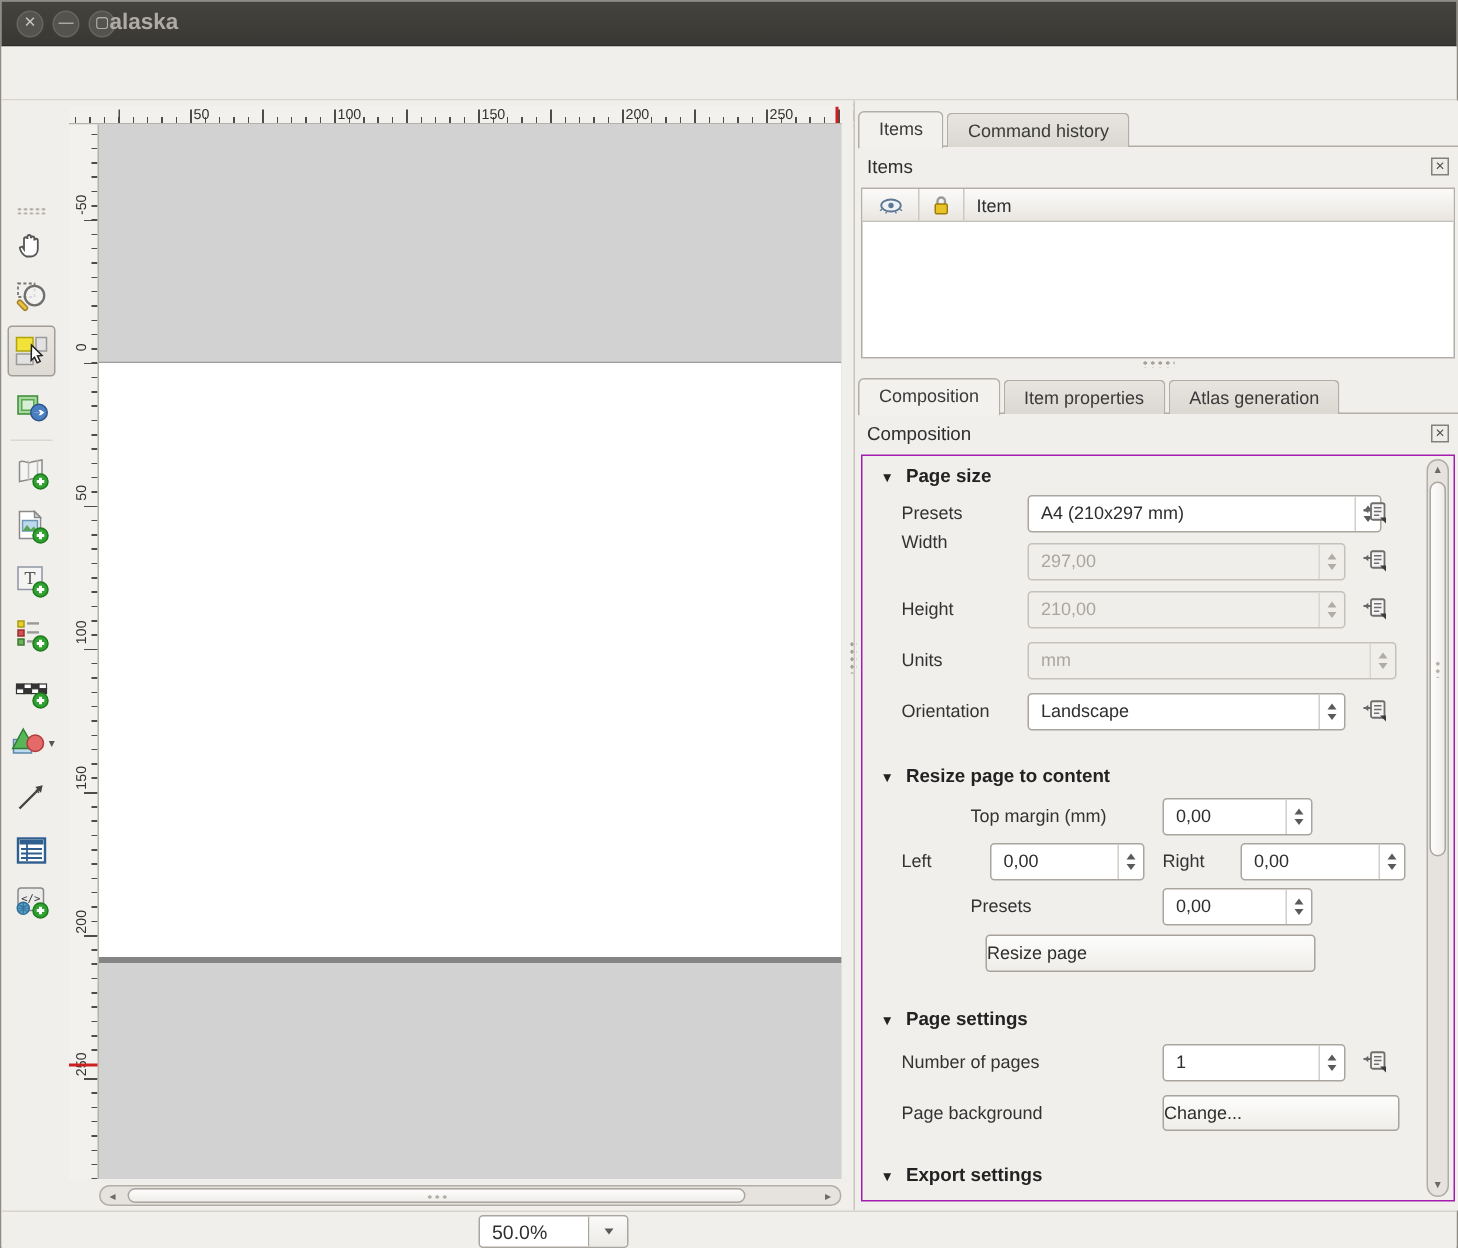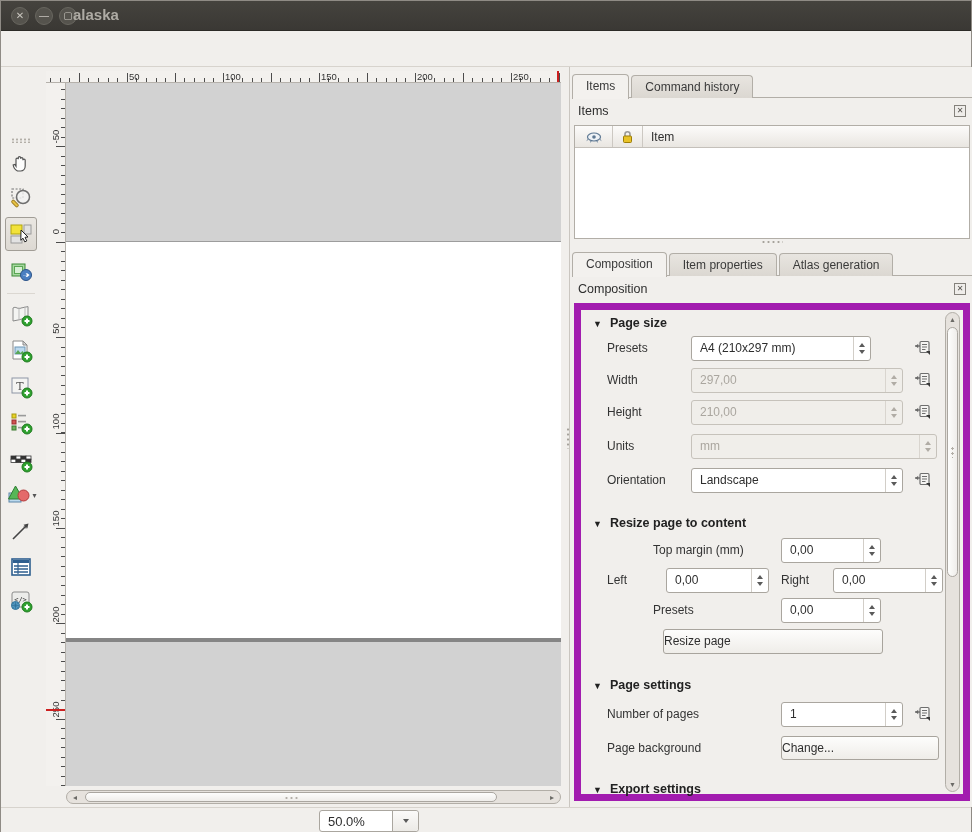--- a/index.html
+++ b/index.html
@@ -60,21 +60,21 @@
   .dock-header { position:absolute; left:8px; font-size:12.5px; color:#2e2e2e; }
   .dock-close { position:absolute; right:7px; width:12px; height:12px; border:1px solid #84817b; color:#55524d; font-size:8px; line-height:10px; text-align:center; background:#efedea; }
   .items-table { position:absolute; left:4px; top:58px; width:396px; height:114px; border:1px solid #b2aea7; background:#ffffff; }
   .items-head { display:flex; height:22px; background:linear-gradient(#fcfbfa,#e9e6e1); border-bottom:1px solid #c4c0ba; align-items:center; }
   .items-head .c1 { width:38px; display:flex; justify-content:center; border-right:1px solid #ccc8c2; height:100%; align-items:center; }
   .items-head .c2 { width:30px; display:flex; justify-content:center; border-right:1px solid #ccc8c2; height:100%; align-items:center; }
   .items-head .c3 { padding-left:8px; color:#2e2e2e; }
   .hsplit-grip { position:absolute; left:50%; top:173px; width:22px; height:5px; margin-left:-11px; background:radial-gradient(circle,#a6a29b 1px,transparent 1.2px); background-size:5px 4px; }
 
   
-  .comp-frame { position:absolute; left:4px; top:236px; width:396px; height:498px; border:7px solid #a21caf; background:#f1efec; }
+  .comp-frame { position:absolute; left:4px; top:236px; width:396px; height:498px; border:1px solid #a21caf; background:#f1efec; }
   .grp { position:absolute; left:12px; font-weight:bold; font-size:12.5px; color:#222; }
   .grp .tri { font-size:9px; margin-right:8px; color:#222; }
   .flabel { position:absolute; color:#333; }
   .combo,.spinbox { position:absolute; height:25px; background:#ffffff; border:1px solid #aaa69f; border-radius:3px; }
   .combo .val,.spinbox .val { position:absolute; left:8px; top:4px; color:#2e2e2e; white-space:nowrap; }
   .disabled { background:#f0eeea; border-color:#c6c2bb; }
   .disabled .val { color:#aaa69f; }
   .spincol { position:absolute; right:0; top:0; width:17px; height:100%; border-left:1px solid #d2cec8; display:flex; flex-direction:column; align-items:center; justify-content:center; gap:3px; }
   .disabled .spincol { border-left-color:#d9d5cf; }
   .tu { width:0; height:0; border-left:3.5px solid transparent; border-right:3.5px solid transparent; border-bottom:4px solid #5a5a5a; }
@@ -524,38 +524,38 @@
       <div class="tab">Atlas generation</div>
     </div>
     <div class="dock-header" style="top:215px;">Composition</div>
     <div class="dock-close" style="top:216px;">✕</div>
 
     <div class="comp-frame">
 
       <div class="grp" style="top:6px;"><span class="tri">▼</span><span>Page size</span></div>
 
       <div class="flabel" style="left:26px;top:31px;">Presets</div>
-      <div class="combo" style="left:110px;top:26px;width:180px;">
+      <div class="combo" style="left:110px;top:26px;width:236px;">
         <span class="val">A4 (210x297 mm)</span>
         <span class="spincol">
             <i class="tu"></i>
             <i class="td"></i>
           </span>
       </div>
       <div class="ddbtn" style="left:330px;top:26px;">
         <svg width="18" height="18" viewBox="0 0 18 18">
             <path d="M1 7h5" stroke="#666" stroke-width="1.4"></path>
             <path d="M4.2 4.8L1.6 7l2.6 2.2z" fill="#666"></path>
             <rect x="6" y="2.5" width="9" height="11" rx="1.2" fill="#f5f4f2" stroke="#6e6e6e" stroke-width="1.2"></rect>
             <path d="M8 5.5h5M8 8h5M8 10.5h3.5" stroke="#6e6e6e" stroke-width="1.1"></path>
             <path d="M12 12l4 0 0 4z" fill="#3a3a3a"></path>
           </svg>
       </div>
 
-      <div class="flabel" style="left:26px;top:63px;">Width</div>
+      <div class="flabel" style="left:26px;top:50px;">Width</div>
       <div class="spinbox disabled" style="left:110px;top:58px;width:212px;">
         <span class="val">297,00</span>
         <span class="spincol">
             <i class="tu"></i>
             <i class="td"></i>
           </span>
       </div>
       <div class="ddbtn" style="left:330px;top:58px;">
         <svg width="18" height="18" viewBox="0 0 18 18">
             <path d="M1 7h5" stroke="#666" stroke-width="1.4"></path>

